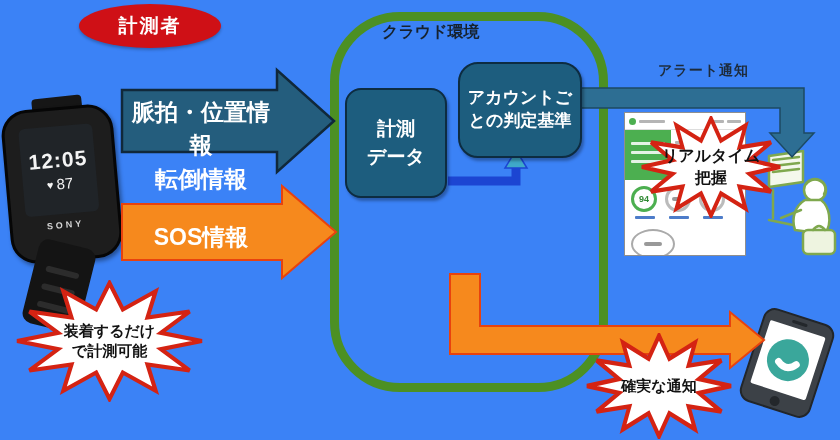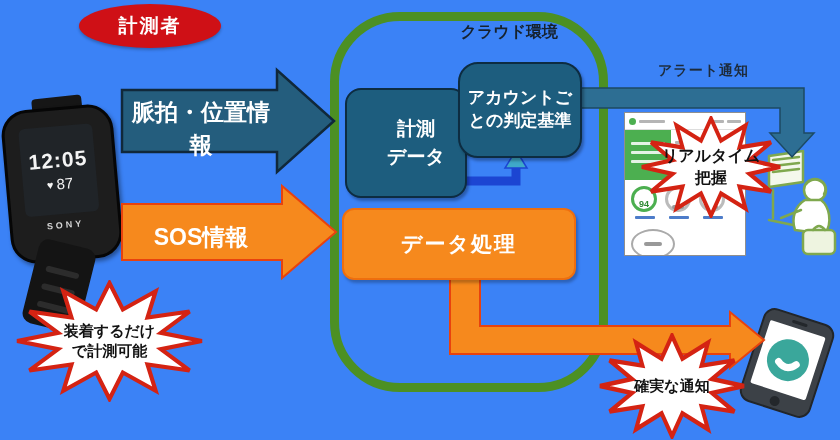--- a/index.html
+++ b/index.html
@@ -9,27 +9,27 @@
 
   
   .actor{width:142px;height:44px;background:#cf1016;border-radius:50%;
          display:flex;align-items:center;justify-content:center;color:#fff;
          font-size:19px;font-weight:bold;letter-spacing:2px;z-index:5;
          box-shadow:0 2px 3px rgba(0,0,0,.25);}
 
   
   .cloud-frame{left:330px;top:12px;width:278px;height:380px;border:9px solid #4c9023;
                border-radius:70px;z-index:1;box-sizing:border-box;}
-  .cloud-title{left:382px;top:22px;width:176px;text-align:right;font-size:16px;
+  .cloud-title{left:382px;top:22px;width:176px;text-align:left;font-size:16px;
                font-weight:bold;color:#16222e;z-index:4;}
 
   
   .bluebox{background:#1d5d7e;border:2px solid #0d2c41;border-radius:16px;color:#fff;
            display:flex;align-items:center;justify-content:center;text-align:center;
-           font-weight:bold;z-index:4;box-shadow:2px 3px 3px rgba(0,0,0,.3);padding-left:20px;}
+           font-weight:bold;z-index:4;box-shadow:2px 3px 3px rgba(0,0,0,.3);}
   .box-measure{left:345px;top:88px;width:98px;height:106px;font-size:19px;line-height:1.45;}
   .box-criteria{left:458px;top:62px;width:124px;height:96px;font-size:17px;line-height:1.35;
                 border-radius:20px;padding:0 6px;box-sizing:border-box;}
   .orangebox{left:342px;top:208px;width:230px;height:68px;background:#f6891d;
              border:2px solid #ee6e0e;border-radius:12px;color:#fff;font-weight:bold;
              font-size:21px;display:flex;align-items:center;justify-content:center;
              z-index:4;letter-spacing:2px;box-shadow:2px 3px 3px rgba(0,0,0,.25);}
 
   
   .arrow-label{color:#fff;font-weight:bold;font-size:23px;text-align:center;z-index:4;line-height:1.45;}
@@ -62,21 +62,21 @@
              z-index:2;box-sizing:border-box;overflow:hidden;}
   .dash-header{height:16px;display:flex;align-items:center;gap:3px;padding:0 4px;border-bottom:1px solid #ddd;}
   .dash-dot{width:7px;height:7px;border-radius:50%;background:#4caf50;}
   .gbar{height:3px;background:#b5b5b5;border-radius:1px;}
   .dash-band{height:50px;display:flex;}
   .dash-side{width:46px;background:#4caf50;padding-top:6px;}
   .dash-side .gbar{background:rgba(255,255,255,.85);margin:6px 6px 0 6px;}
   .dash-main{flex:1;padding:5px 4px;}
   .dash-circles{display:flex;gap:8px;padding:6px 6px 2px 6px;align-items:center;}
   .dash-circle{width:26px;height:26px;border-radius:50%;border:3px solid #bbb;display:flex;
-               align-items:flex-end;justify-content:center;box-sizing:border-box;}
+               align-items:center;justify-content:center;box-sizing:border-box;}
   .dash-circle.green{border-color:#4caf50;color:#2f8a33;font-size:9px;font-weight:bold;}
   .dash-links{display:flex;gap:14px;padding:2px 10px;}
   .bluebar{width:20px;height:3px;background:#4d7cc9;border-radius:1px;}
   .dash-bottom{padding:8px 6px;}
   .dash-ellipse{width:40px;height:26px;border-radius:50%;border:2px solid #aaa;display:flex;
                 align-items:center;justify-content:center;}
   .dash-dash{width:18px;height:4px;background:#999;border-radius:2px;}
 
   
   .phone{left:750px;top:314px;width:74px;height:98px;transform:rotate(18deg);z-index:2;}
@@ -132,39 +132,37 @@
     <polyline points="448,181 516,181 516,167" fill="none" stroke="#1c45d2" stroke-width="9"></polyline>
     <polygon points="505,168 527,168 516,150" fill="#3fa9c9" stroke="#1c45d2" stroke-width="1.5"></polygon>
 
     <polygon points="578,88 804,88 804,133 814,133 792,157 770,133 780,133 780,108 578,108" fill="#2d6e93" stroke="#1c4a63" stroke-width="1.5"></polygon>
 
     <polygon points="450,274 480,274 480,326 730,326 730,312 764,340 730,368 730,354 450,354" fill="#f6891d" stroke="#e8420e" stroke-width="2"></polygon>
   </svg>
 
   <div class="abs arrow-label" style="left:126px;top:96px;width:150px;">
     <div>脈拍・位置情報</div>
+    <div>転倒情報</div>
   </div>
   <div class="abs arrow-label" style="left:126px;top:221px;width:150px;">
     <span>SOS情報</span>
   </div>
   <div class="abs dark-label" style="left:658px;top:62px;">
     <span>アラート通知</span>
   </div>
 
   <div class="abs bluebox box-measure">
     <div>
       <div>計測</div>
       <div>データ</div>
     </div>
   </div>
   <div class="abs bluebox box-criteria">
     <span>アカウントごとの判定基準</span>
-  </div>
-  <div class="abs orangebox">
-    <span>データ処理</span>
   </div>
 
   <div class="abs dashboard">
     <div class="dash-header">
       <div class="dash-dot"></div>
       <div class="gbar" style="width:26px;"></div>
       <div class="gbar" style="width:14px;margin-left:auto;"></div>
       <div class="gbar" style="width:14px;"></div>
     </div>
     <div class="dash-band">
@@ -241,21 +239,21 @@
   <div class="abs burst" style="left:12px;top:280px;width:195px;height:122px;">
     <svg viewBox="0 0 190 120" preserveAspectRatio="none">
       <polygon points="185,60 145,68 173,89 132,83 140,109 108,91 95,117 82,91 50,109 58,83 17,89 45,68 5,60 45,52 17,31 58,37 50,11 82,29 95,3 108,29 140,11 132,37 173,31 145,52" fill="#ffffff" stroke="#d42313" stroke-width="4"></polygon>
     </svg>
     <div class="burst-text" style="font-size:15px;">
       <span>装着するだけ</span>
       <span>で計測可能</span>
     </div>
   </div>
 
-  <div class="abs burst" style="left:596px;top:333px;width:152px;height:106px;">
+  <div class="abs burst" style="left:583px;top:333px;width:152px;height:106px;">
     <svg viewBox="0 0 190 120" preserveAspectRatio="none">
       <polygon points="185,60 145,68 173,89 132,83 140,109 108,91 95,117 82,91 50,109 58,83 17,89 45,68 5,60 45,52 17,31 58,37 50,11 82,29 95,3 108,29 140,11 132,37 173,31 145,52" fill="#ffffff" stroke="#d42313" stroke-width="5"></polygon>
     </svg>
     <div class="burst-text" style="font-size:15px;">
       <span>確実な通知</span>
     </div>
   </div>
 
 </div>
 

